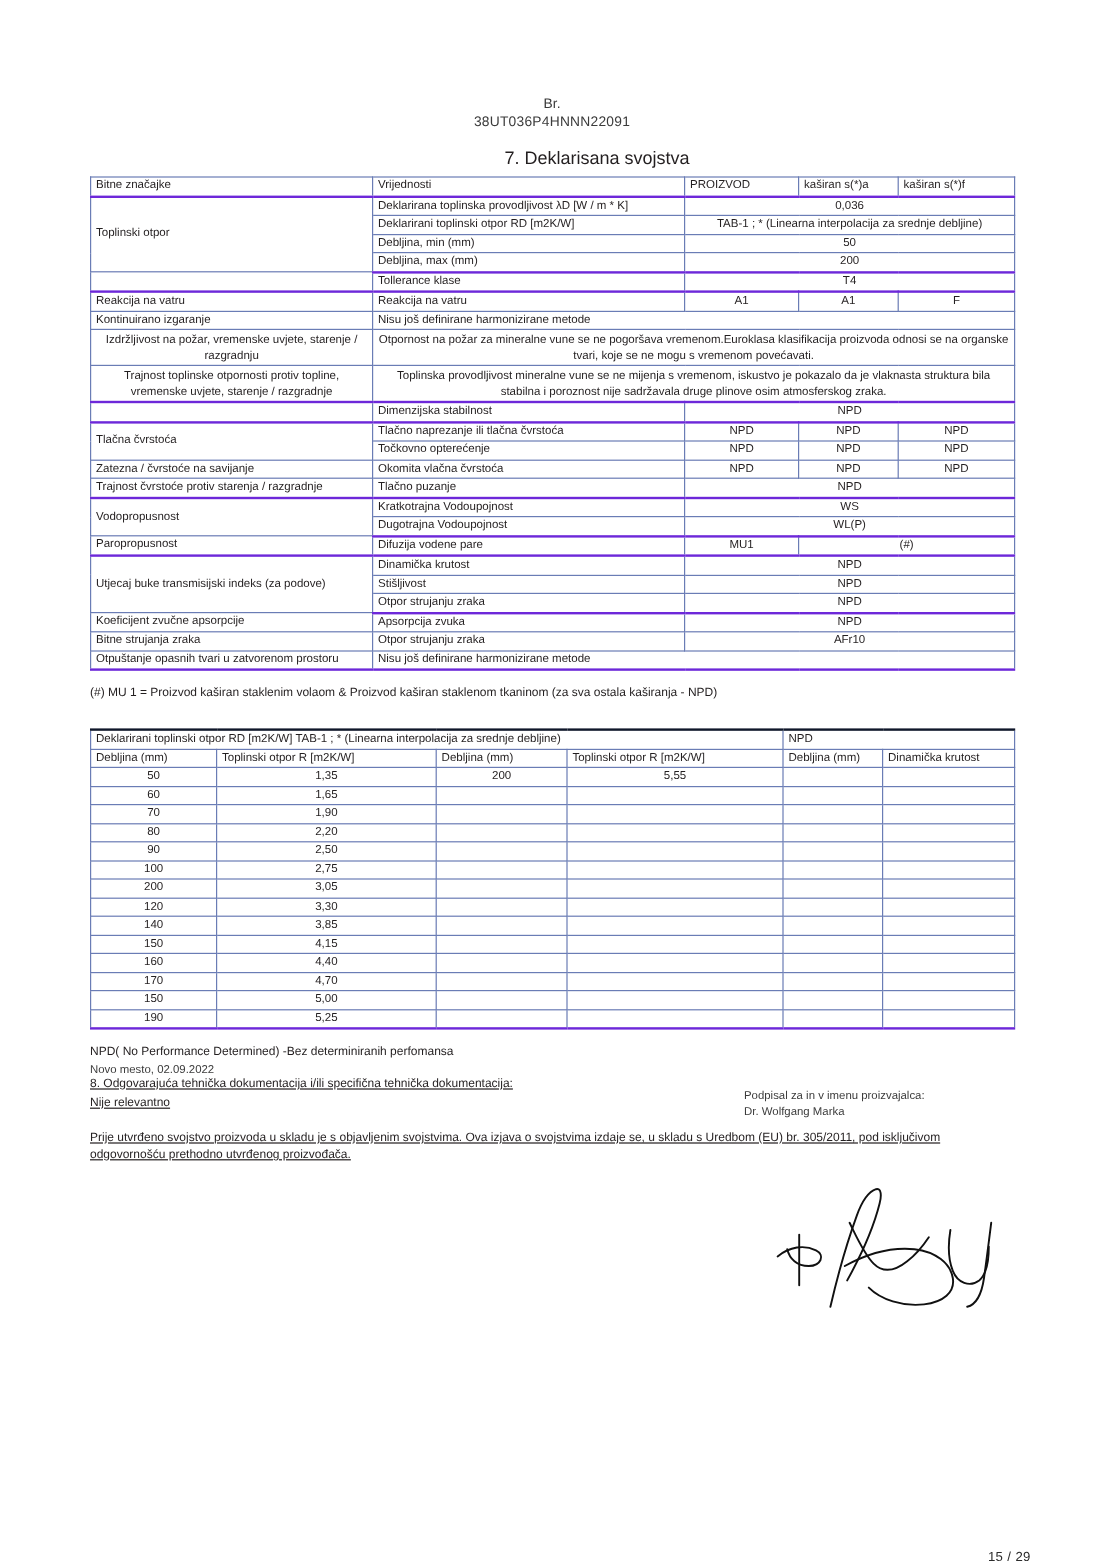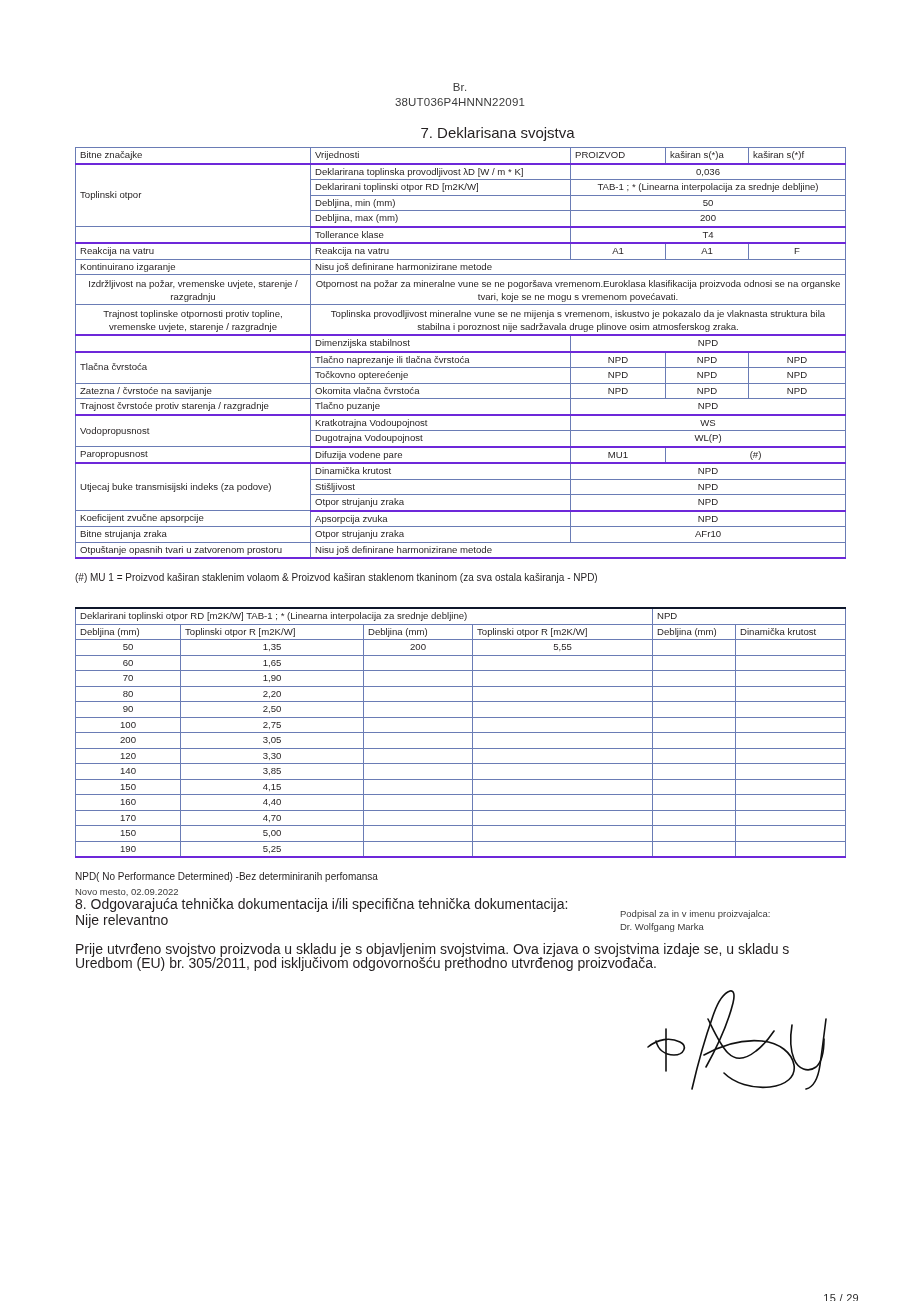--- a/index.html
+++ b/index.html
@@ -89,24 +89,25 @@
   .note-line {
     margin: 13px 0 0 75px;
     font-size: 10px;
     color: #231f20;
   }
 
   .gap-before-rd { height: 24px; }
 
   .para {
     margin-left: 75px;
-    font-size: 14px;
+    font-size: 10px;
     line-height: 14px;
     color: #231f20;
     max-width: 770px;
+    text-decoration: underline;
   }
   .spaced { margin-top: 15px; }
   .tight { margin-top: 2px; }
 
   .sign-block {
     position: absolute;
     left: 620px;
     top: 868px;
     width: 230px;
     text-align: left;

